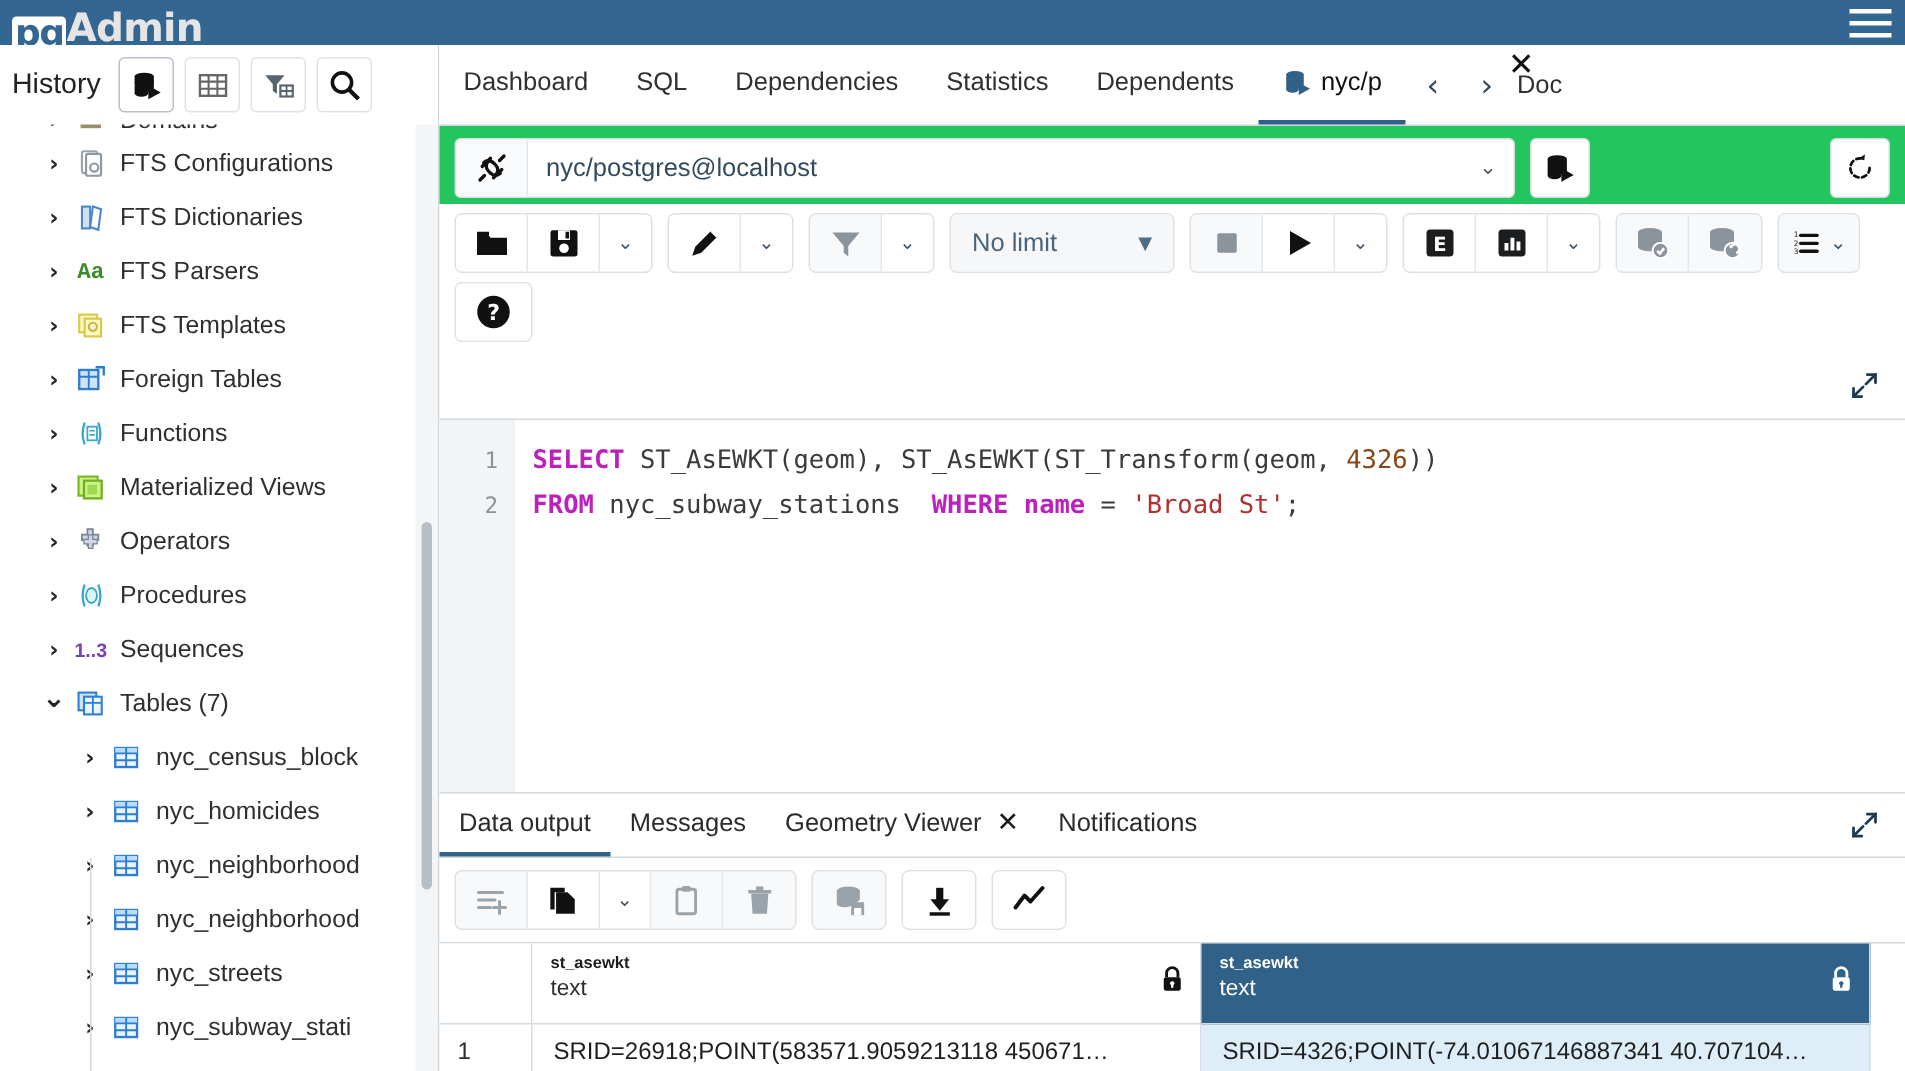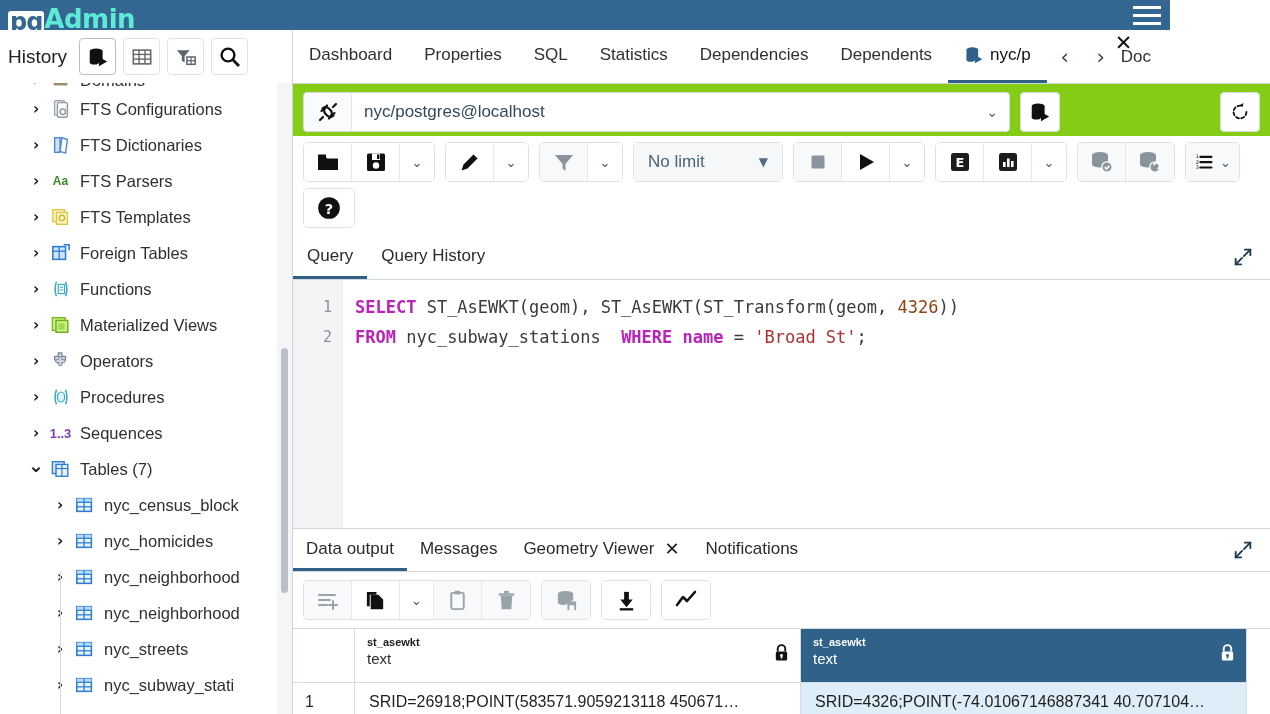--- a/index.html
+++ b/index.html
@@ -8,35 +8,35 @@
     width: 1270px; height: 714px;
     overflow: hidden;
     font-family: "Liberation Sans", sans-serif;
     background: #ffffff;
     color: #222222;
   }
   #app { position: relative; width: 1270px; height: 714px; }
 
   
   .brandbar {
-    position: absolute; left: 0; top: 0; width: 1170px; height: 30px;
+    position: absolute; left: 0; top: 0; width: 1270px; height: 30px;
     background: #336791;
     display: flex; align-items: center; justify-content: space-between;
   }
   .logo-wrap { display: flex; align-items: flex-end; padding-left: 8px; height: 30px; }
   .logo-pg {
     background: #ffffff; color: #336791;
     font-weight: bold; font-size: 24px; line-height: 22px;
     padding: 0 2px; border-radius: 3px;
     letter-spacing: -1px;
     position: relative; top: 3px;
     font-family: "DejaVu Sans", sans-serif;
   }
   .logo-admin {
-    color: #5eead4; font-weight: bold; font-size: 26px; line-height: 26px;
+    color: #e5e5e5; font-weight: bold; font-size: 26px; line-height: 26px;
     letter-spacing: -0.5px;
     font-family: "DejaVu Sans", sans-serif;
     position: relative; top: 2px;
   }
   .hamburger { width: 46px; height: 30px; display: flex; flex-direction: column;
     justify-content: center; align-items: center; gap: 5px; cursor: pointer; }
   .hamburger span { display: block; width: 28px; height: 3px; background: #ffffff; }
 
   
   .browser-panel {
@@ -114,21 +114,21 @@
     padding-left: 2px; position: relative; cursor: pointer;
   }
   .tab-close {
     position: absolute; left: -4px; top: 1px;
     font-size: 21px; color: #111; font-weight: bold; font-family: "DejaVu Sans", sans-serif;
   }
 
   
   .conn-row {
     display: flex; align-items: center; gap: 0; padding: 8px 10px 4px 10px;
-    background: #84cc16;
+    background: #22c55e;
   }
   .conn-box {
     flex: 1; height: 40px; display: flex; align-items: center;
     border: 1px solid #d7dbdf; border-radius: 4px; background: #ffffff;
     overflow: hidden;
   }
   .conn-icon-cell {
     width: 48px; height: 100%; display: flex; align-items: center; justify-content: center;
     border-right: 1px solid #e3e6e9; background: #fafbfc;
   }
@@ -347,21 +347,21 @@
               <svg width="22" height="20" viewBox="0 0 24 22">
                 <rect x="5" y="3" width="6" height="16" fill="#cfe2f3" stroke="#4a86c8" stroke-width="1.5"></rect>
                 <path d="M13 3 L19 5 L17 20 L11 18 Z" fill="#fff" stroke="#4a86c8" stroke-width="1.5"></path>
               </svg>
             </span>
             <span class="tnode-label">FTS Dictionaries</span>
           </div>
           <div class="tree-row">
             <span class="chev">›</span>
             <span class="tnode-icon">
-              <span style="color:#3c8c27;font-weight:bold;font-size:12px;font-family:Liberation Sans, sans-serif">Aa</span>
+              <span style="color:#3c8c27;font-weight:bold;font-size:15px;font-family:Liberation Mono, monospace">Aa</span>
             </span>
             <span class="tnode-label">FTS Parsers</span>
           </div>
           <div class="tree-row">
             <span class="chev">›</span>
             <span class="tnode-icon">
               <svg width="22" height="20" viewBox="0 0 24 22">
                 <rect x="3" y="3" width="13" height="13" fill="#fdf6c6" stroke="#d9c94b" stroke-width="1.6"></rect>
                 <rect x="7" y="6" width="12" height="13" fill="#fdf6c6" stroke="#d9c94b" stroke-width="1.6"></rect>
                 <circle cx="13" cy="12" r="3" fill="none" stroke="#c9b83c" stroke-width="1.6"></circle>
@@ -528,30 +528,27 @@
   </div>
 
   <div class="main">
 
     <div class="obj-tabs">
       <div id="obj-tabs-host" style="display:flex;align-items:stretch;">
           <div class="obj-tab">
             <span>Dashboard</span>
           </div>
           <div class="obj-tab">
-            <span>Properties</span>
+            <span>SQL</span>
           </div>
           <div class="obj-tab">
-            <span>SQL</span>
+            <span>Dependencies</span>
           </div>
           <div class="obj-tab">
             <span>Statistics</span>
-          </div>
-          <div class="obj-tab">
-            <span>Dependencies</span>
           </div>
           <div class="obj-tab">
             <span>Dependents</span>
           </div>
           <div class="obj-tab selected">
             <span>
               <svg width="20" height="20" viewBox="0 0 24 24">
                 <ellipse cx="10" cy="5.5" rx="7" ry="2.8" fill="#2f6189"></ellipse>
                 <rect x="3" y="5.5" width="14" height="4" fill="#2f6189"></rect>
                 <ellipse cx="10" cy="9.6" rx="7" ry="2.8" fill="#2f6189"></ellipse>
@@ -768,28 +765,20 @@
             <svg width="26" height="26" viewBox="0 0 24 24">
               <circle cx="12" cy="12" r="10" fill="#111"></circle>
               <text x="12" y="17.2" font-size="13.5" font-weight="bold" text-anchor="middle" fill="#fff" font-family="DejaVu Sans, sans-serif">?</text>
             </svg>
           </span>
         </div>
       </div>
     </div>
 
     <div class="qtabs">
-      <div id="qtabs-host" style="display:flex;height:100%;">
-          <div class="qtab selected">
-            <span>Query</span>
-          </div>
-          <div class="qtab">
-            <span>Query History</span>
-          </div>
-        </div>
       <div class="expand-btn">
         <span>
           <svg width="22" height="22" viewBox="0 0 24 24">
             <g stroke="#1b3a52" stroke-width="2" fill="none" stroke-linecap="round">
               <path d="M14 4 H20 V10"></path>
                 <path d="M20 4 L13 11"></path>
               <path d="M10 20 H4 V14"></path>
                 <path d="M4 20 L11 13"></path>
             </g>
           </svg>

